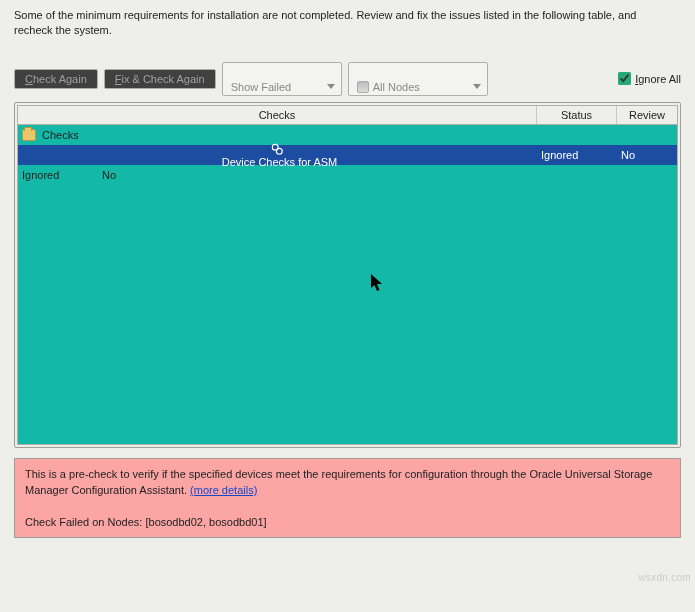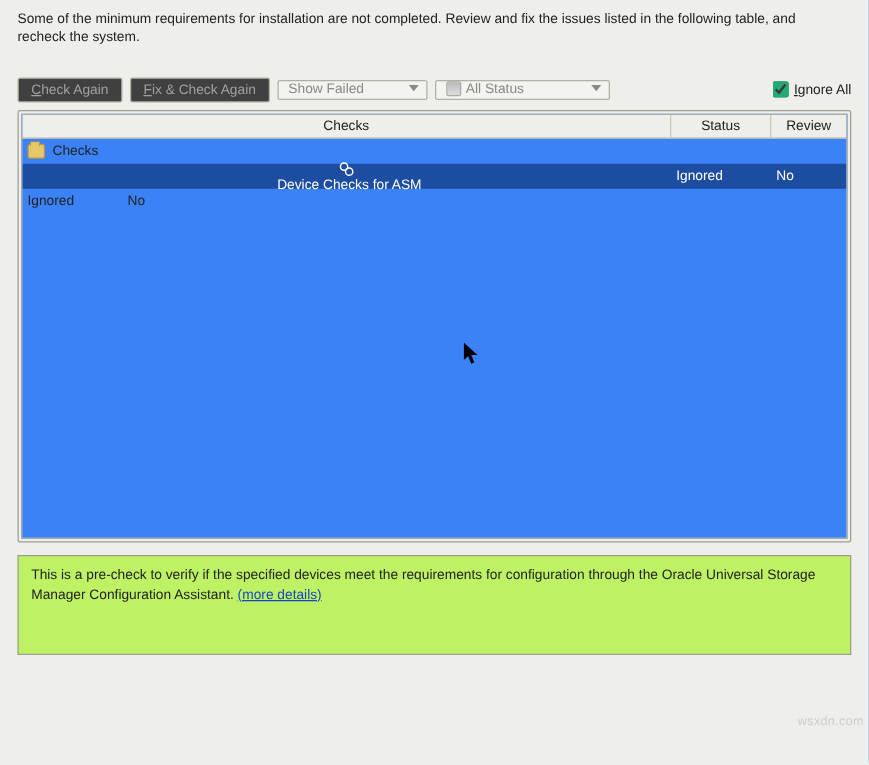--- a/index.html
+++ b/index.html
@@ -43,21 +43,21 @@
   border-radius: 2px;
   white-space: nowrap;
 }
 .btn .u { text-decoration: underline; }
 .btn.disabled { color: #a0a0a0; background: #404040; }
 .dropdown {
   display: inline-flex;
   align-items: center;
   gap: 4px;
   font-size: 11px;
-  padding: 0 6px 2px 8px;
+  padding: 18px 6px 2px 8px;
   border: 1px solid #b0b0a8;
   background: #f3f3ef;
   color: #888;
   border-radius: 2px;
   min-width: 120px;
   justify-content: space-between;
 }
 .dropdown.allnodes { min-width: 140px; }
 .chev {
   width: 0; height: 0;
@@ -86,21 +86,21 @@
 .ignore-all input { margin: 0; accent-color: #2a7; }
 .check-border {
   border: 1px solid #9e9e96;
   border-radius: 2px;
   padding: 2px;
   background: #eeeeea;
   flex: 0 0 auto;
 }
 .table-wrap {
   border: 1px solid #b0b0a8;
-  background: #3b82f6;
+  background: #14b8a6;
   height: 340px;
   display: flex;
   flex-direction: column;
 }
 .thead {
   display: flex;
   background: #eeeeea;
   border-bottom: 1px solid #b0b0a8;
 }
 .th {
@@ -149,21 +149,21 @@
 }
 .gear-icon {
   display: inline-block;
   width: 14px; height: 14px;
   margin-right: 6px;
   position: relative;
 }
 .gear-icon svg { display: block; }
 .desc-box {
   border: 1px solid #9e9e96;
-  background: #bef264;
+  background: #fca5a5;
   padding: 8px 10px;
   font-size: 11px;
   color: #222;
   line-height: 1.45;
   margin-top: 10px;
   height: 80px;
 }
 .desc-box a { color: #1546c8; text-decoration: underline; }
 .cursor {
   position: absolute;
@@ -189,21 +189,21 @@
   <div class="toolbar-row">
     <button class="btn disabled"><span class="u">C</span><span>heck Again</span></button>
     <button class="btn disabled"><span class="u">F</span><span>ix &amp; Check Again</span></button>
     <div class="dropdown">
       <span>Show Failed</span>
       <span class="chev"></span>
     </div>
     <div class="dropdown allnodes">
       <span style="display:flex;align-items:center;">
           <span class="db-icon"></span>
-          <span>All Status</span>
+          <span>All Nodes</span>
         </span>
       <span class="chev"></span>
     </div>
     <div class="spacer"></div>
     <label class="ignore-all">
       <input type="checkbox" checked="" style="">
       <span><span class="u">I</span><span>gnore All</span></span>
     </label>
   </div>
 
@@ -240,20 +240,21 @@
           <div class="cell-status">Ignored</div>
           <div class="cell-fixable">No</div>
         </div>
       </div>
     </div>
   </div>
 
   <div class="desc-box">
     <span>This is a pre-check to verify if the specified devices meet the requirements for configuration through the Oracle Universal Storage Manager Configuration Assistant. </span><a href="#">(more details)</a>
     <br><br>
+    <span>Check Failed on Nodes: [bosodbd02, bosodbd01]</span>
   </div>
 </div>
 
 <div class="watermark">wsxdn.com</div>
 
 <div class="cursor">
   <svg width="16" height="20" viewBox="0 0 16 20">
     <path d="M0,0 L0,14 L3.5,11 L6,17 L8.5,16 L6,10 L11,10 Z" fill="#000"></path>
   </svg>
 </div>

